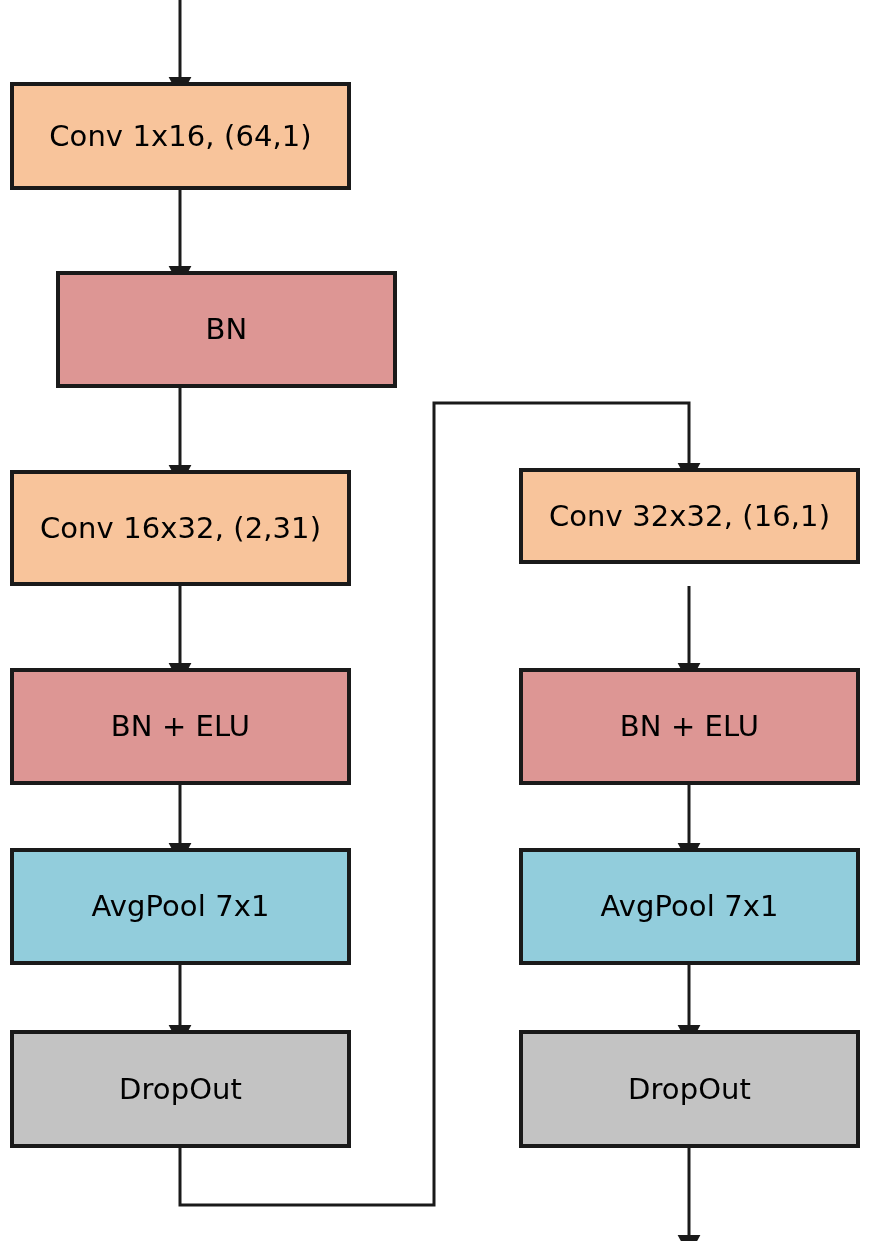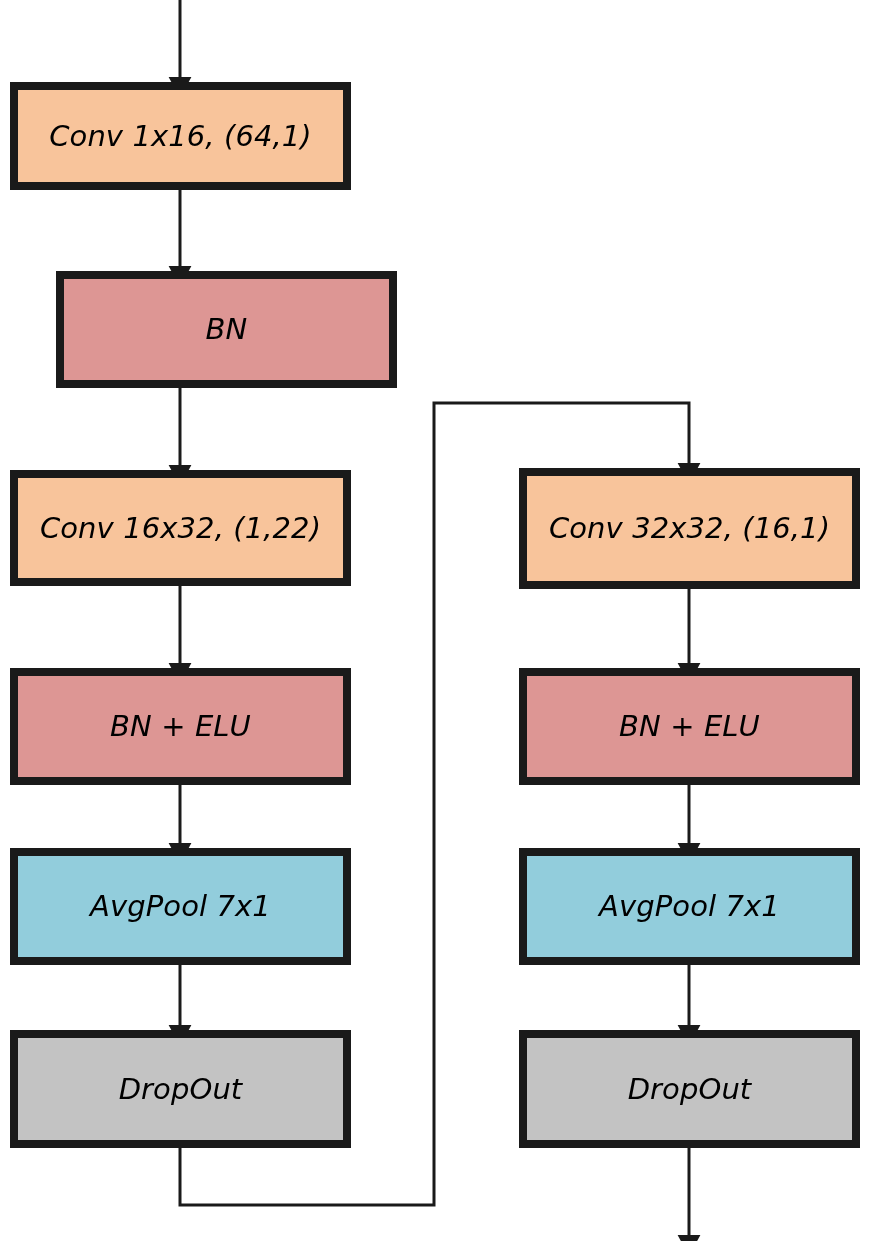--- a/index.html
+++ b/index.html
@@ -18,26 +18,25 @@
   #edges {
     position: absolute;
     left: 0; top: 0;
     width: 869px;
     height: 1241px;
     pointer-events: none;
   }
   .node {
     position: absolute;
     box-sizing: border-box;
-    border: 8px solid #737373;
+    border: 4px solid #737373;
     display: flex;
     align-items: center;
     justify-content: center;
     text-align: center;
-    font-style: italic;
   }
   .node-label {
     font-size: 29px;
     line-height: 1;
     color: #000000;
     letter-spacing: 0.1px;
     white-space: nowrap;
   }
 </style>
 </head>
@@ -67,32 +66,32 @@
   </svg>
 
   <div id="node-layer">
       <div class="node" style="left: 10px; top: 82px; width: 341px; height: 108px; background: rgb(248, 196, 155); border-color: rgb(26, 26, 26);">
         <span class="node-label" style="color: rgb(0, 0, 0);">Conv 1x16, (64,1)</span>
       </div>
       <div class="node" style="left: 10px; top: 271px; width: 341px; height: 117px; background: rgb(221, 150, 148); border-color: rgb(26, 26, 26); margin-left: 46px;">
         <span class="node-label" style="color: rgb(0, 0, 0);">BN</span>
       </div>
       <div class="node" style="left: 10px; top: 470px; width: 341px; height: 116px; background: rgb(248, 196, 155); border-color: rgb(26, 26, 26);">
-        <span class="node-label" style="color: rgb(0, 0, 0);">Conv 16x32, (1,22)</span>
+        <span class="node-label" style="color: rgb(0, 0, 0);">Conv 16x32, (2,31)</span>
       </div>
       <div class="node" style="left: 10px; top: 668px; width: 341px; height: 117px; background: rgb(221, 150, 148); border-color: rgb(26, 26, 26);">
         <span class="node-label" style="color: rgb(0, 0, 0);">BN + ELU</span>
       </div>
       <div class="node" style="left: 10px; top: 848px; width: 341px; height: 117px; background: rgb(146, 205, 220); border-color: rgb(26, 26, 26);">
         <span class="node-label" style="color: rgb(0, 0, 0);">AvgPool 7x1</span>
       </div>
       <div class="node" style="left: 10px; top: 1030px; width: 341px; height: 118px; background: rgb(195, 195, 195); border-color: rgb(26, 26, 26);">
         <span class="node-label" style="color: rgb(0, 0, 0);">DropOut</span>
       </div>
-      <div class="node" style="left: 519px; top: 468px; width: 341px; height: 121px; background: rgb(248, 196, 155); border-color: rgb(26, 26, 26);">
+      <div class="node" style="left: 519px; top: 468px; width: 341px; height: 96px; background: rgb(248, 196, 155); border-color: rgb(26, 26, 26);">
         <span class="node-label" style="color: rgb(0, 0, 0);">Conv 32x32, (16,1)</span>
       </div>
       <div class="node" style="left: 519px; top: 668px; width: 341px; height: 117px; background: rgb(221, 150, 148); border-color: rgb(26, 26, 26);">
         <span class="node-label" style="color: rgb(0, 0, 0);">BN + ELU</span>
       </div>
       <div class="node" style="left: 519px; top: 848px; width: 341px; height: 117px; background: rgb(146, 205, 220); border-color: rgb(26, 26, 26);">
         <span class="node-label" style="color: rgb(0, 0, 0);">AvgPool 7x1</span>
       </div>
       <div class="node" style="left: 519px; top: 1030px; width: 341px; height: 118px; background: rgb(195, 195, 195); border-color: rgb(26, 26, 26);">
         <span class="node-label" style="color: rgb(0, 0, 0);">DropOut</span>

